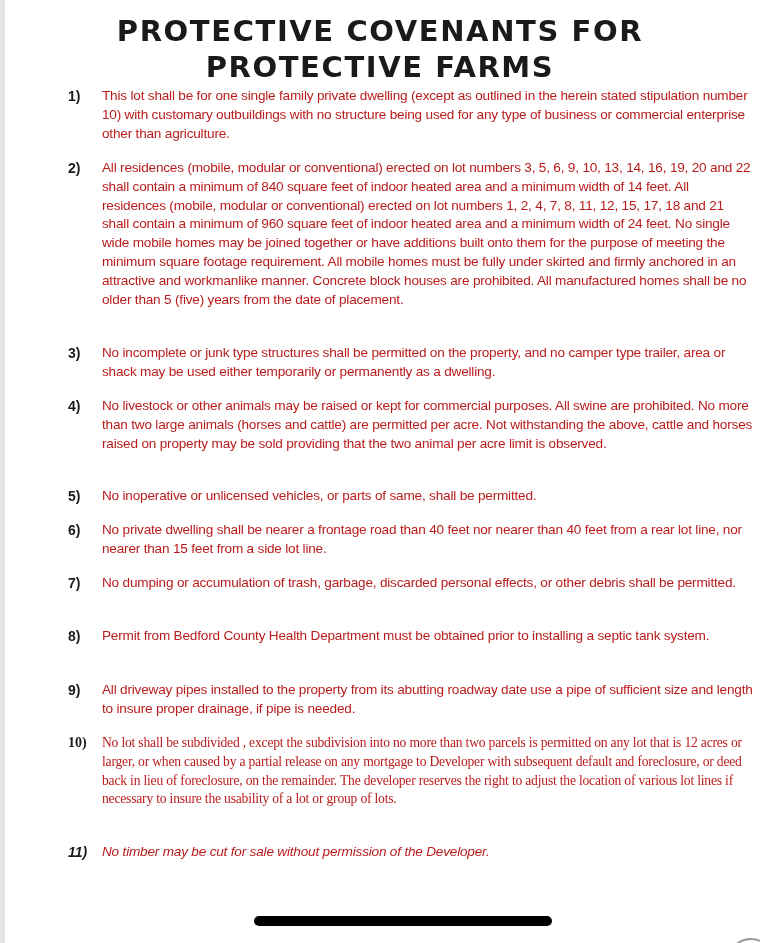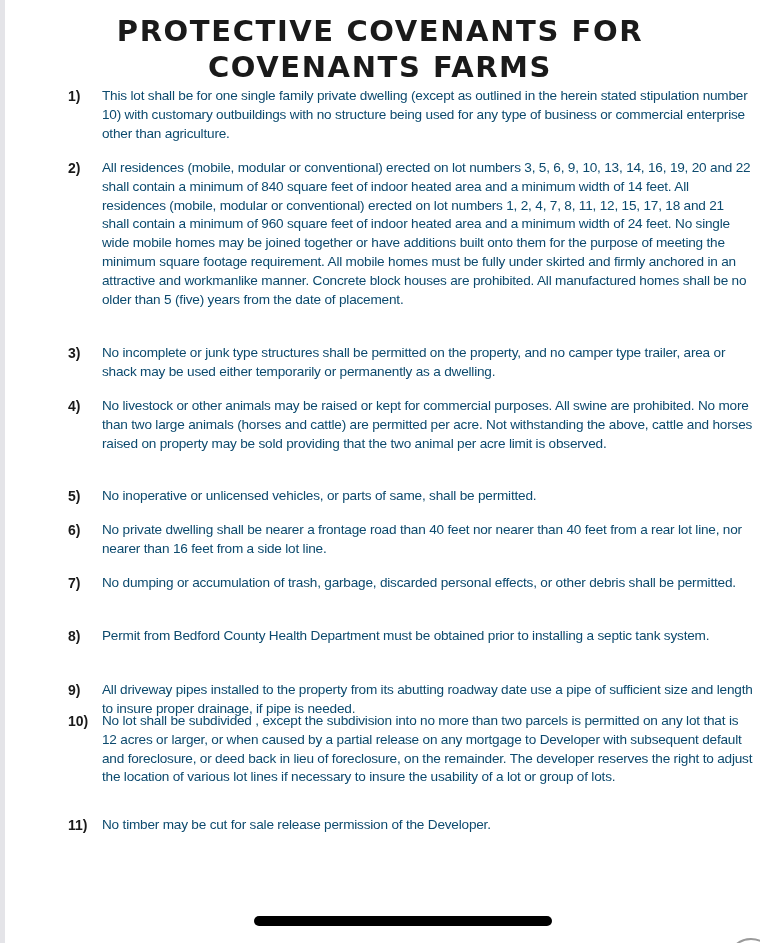--- a/index.html
+++ b/index.html
@@ -51,21 +51,21 @@
       flex: 0 0 34px;
       font-weight: bold;
       font-size: 14px;
       line-height: 18.8px;
       color: #1a1a1a;
     }
     .item-text {
       flex: 1 1 auto;
       font-size: 13.6px;
       line-height: 18.8px;
-      color: #0c4a6e;
+      color: #b91c1c;
       letter-spacing: -0.2px;
       padding-right: 4px;
     }
     .home-bar {
       position: absolute;
       left: 254px;
       top: 916px;
       width: 298px;
       height: 10px;
       border-radius: 5px;
@@ -83,21 +83,21 @@
     }
   </style>
 </head>
 <body>
 
 <div class="left-strip"></div>
 
 <div class="doc">
   <h1 class="title">
     <span class="line1">PROTECTIVE COVENANTS FOR</span>
-    <span class="line2">COVENANTS FARMS</span>
+    <span class="line2">PROTECTIVE FARMS</span>
   </h1>
 
   <div class="item" style="top:87px;">
     <span class="item-num">1)</span>
     <span class="item-text">This lot shall be for one single family private dwelling (except as outlined in the herein stated stipulation number 10) with customary outbuildings with no structure being used for any type of business or commercial enterprise other than agriculture.</span>
   </div>
 
   <div class="item" style="top:159px;">
     <span class="item-num">2)</span>
     <span class="item-text">All residences (mobile, modular or conventional) erected on lot numbers 3, 5, 6, 9, 10, 13, 14, 16, 19, 20 and 22 shall contain a minimum of 840 square feet of indoor heated area and a minimum width of 14 feet. All residences (mobile, modular or conventional) erected on lot numbers 1, 2, 4, 7, 8, 11, 12, 15, 17, 18 and 21 shall contain a minimum of 960 square feet of indoor heated area and a minimum width of 24 feet.  No single wide mobile homes may be joined together or have additions built onto them for the purpose of meeting the minimum square footage requirement.  All mobile homes must be fully under skirted and firmly anchored in an attractive and workmanlike manner. Concrete block houses are prohibited. All manufactured homes shall be no older than 5 (five) years from the date of placement.</span>
@@ -113,43 +113,43 @@
     <span class="item-text">No livestock or other animals may be raised or kept for commercial purposes. All swine are prohibited. No more than two large animals (horses and cattle) are permitted per acre. Not withstanding the above, cattle and horses raised on property may be sold providing that the two animal per acre limit is observed.</span>
   </div>
 
   <div class="item" style="top:487px;">
     <span class="item-num">5)</span>
     <span class="item-text">No inoperative or unlicensed vehicles, or parts of same, shall be permitted.</span>
   </div>
 
   <div class="item" style="top:521px;">
     <span class="item-num">6)</span>
-    <span class="item-text">No private dwelling shall be nearer a frontage road than 40 feet nor nearer than 40 feet from a rear lot line, nor nearer than 16 feet from a side lot line.</span>
+    <span class="item-text">No private dwelling shall be nearer a frontage road than 40 feet nor nearer than 40 feet from a rear lot line, nor nearer than 15 feet from a side lot line.</span>
   </div>
 
   <div class="item" style="top:574px;">
     <span class="item-num">7)</span>
     <span class="item-text">No dumping or accumulation of trash, garbage, discarded personal effects, or other debris shall be permitted.</span>
   </div>
 
   <div class="item" style="top:627px;">
     <span class="item-num">8)</span>
     <span class="item-text">Permit from Bedford County Health Department must be obtained prior to installing a septic tank system.</span>
   </div>
 
   <div class="item" style="top:681px;">
     <span class="item-num">9)</span>
     <span class="item-text">All driveway pipes installed to the property from its abutting roadway date use a pipe of sufficient size and length to insure proper drainage, if pipe is needed.</span>
   </div>
 
-  <div class="item" style="top:712px;">
+  <div class="item" style="top:734px;font-family:Liberation Serif, serif;">
     <span class="item-num">10)</span>
     <span class="item-text">No lot shall be subdivided , except the subdivision into no more than two parcels is permitted on any lot that is 12 acres or larger, or  when caused by a partial release on any mortgage to Developer with subsequent default and foreclosure, or deed back in lieu of foreclosure, on the remainder. The developer reserves the right to adjust the location of various lot lines if necessary to insure the usability of a lot or group of lots.</span>
   </div>
 
-  <div class="item" style="top:816px;">
+  <div class="item" style="top:843px;font-style:italic;">
     <span class="item-num">11)</span>
-    <span class="item-text">No timber may be cut for  sale release permission of the Developer.</span>
+    <span class="item-text">No timber may be cut for  sale without permission of the Developer.</span>
   </div>
 </div>
 
 <div class="home-bar"></div>
 <div class="corner-circle"></div>
 
 </body></html>

